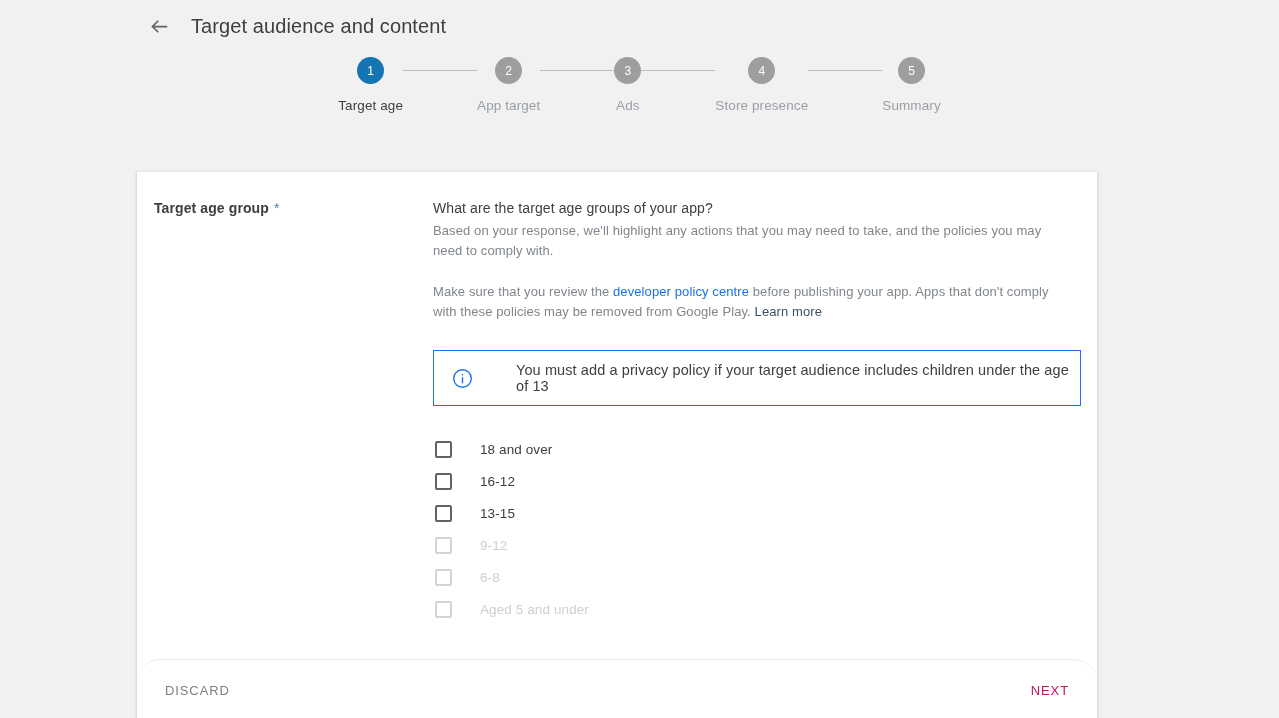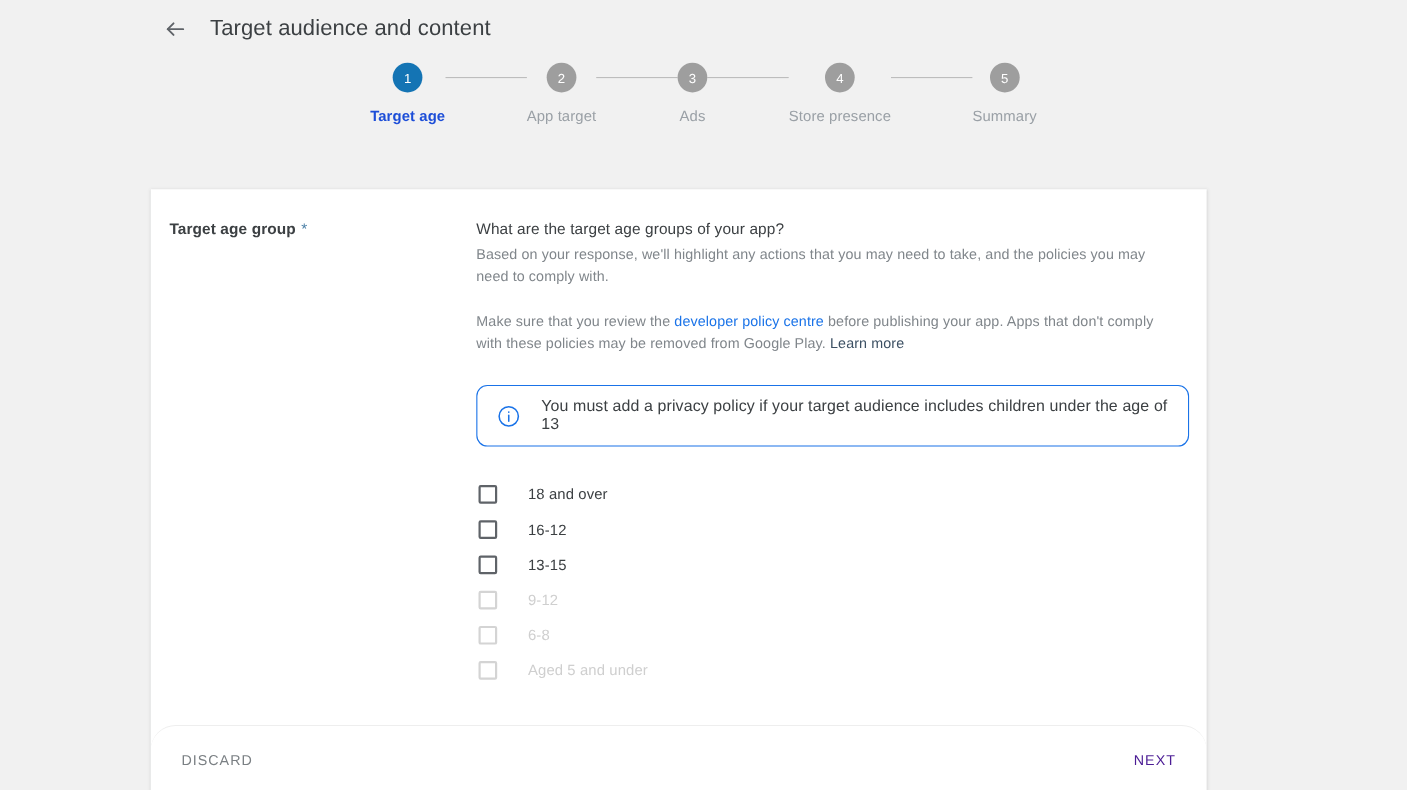--- a/index.html
+++ b/index.html
@@ -75,22 +75,22 @@
     background: #1474b4;
   }
   .step-label {
     margin-top: 14px;
     font-size: 13.5px;
     color: #9aa0a6;
     white-space: nowrap;
     letter-spacing: 0.1px;
   }
   .step.active .step-label {
-    color: #1d4ed8;
-    font-weight: 700;
+    color: #404040;
+    font-weight: 400;
   }
   .step-connector {
     height: 1px;
     background: #bdbdbd;
     margin-top: 13px;
     flex: 0 0 auto;
   }
   .conn-1 { width: 74px; }
   .conn-2 { width: 74px; }
   .conn-3 { width: 74px; }
@@ -163,26 +163,27 @@
   a.link-dark {
     color: #3c5063;
     text-decoration: none;
     cursor: pointer;
   }
 
   
   .info-banner {
     margin-top: 28px;
     border: 1px solid #1a73e8;
-    border-radius: 10px;
+    border-radius: 0;
     height: 56px;
     display: flex;
     align-items: center;
     max-width: 648px;
     box-sizing: border-box;
+    gap: 24px;
   }
   .info-icon {
     margin-left: 18px;
     margin-right: 19px;
     flex: 0 0 auto;
     display: flex;
     align-items: center;
   }
   .info-text {
     font-size: 14.5px;
@@ -237,21 +238,21 @@
   .btn-text {
     background: none;
     border: none;
     font-family: "Liberation Sans", sans-serif;
     font-size: 13px;
     letter-spacing: 0.9px;
     padding: 8px 12px;
     cursor: pointer;
   }
   .btn-discard { color: #7b8084; }
-  .btn-next { color: #4c1d95; cursor: default; }
+  .btn-next { color: #be185d; cursor: default; }
 </style>
 </head>
 <body>
 
 <div class="page-header">
   <div class="back-button">
     <span>
       <svg width="21" height="21" viewBox="0 0 24 24" fill="none" stroke="#5f6368" stroke-width="2" stroke-linecap="round" stroke-linejoin="round">
         <line x1="20" y1="12" x2="4" y2="12"></line>
         <polyline points="10 6 4 12 10 18"></polyline>

